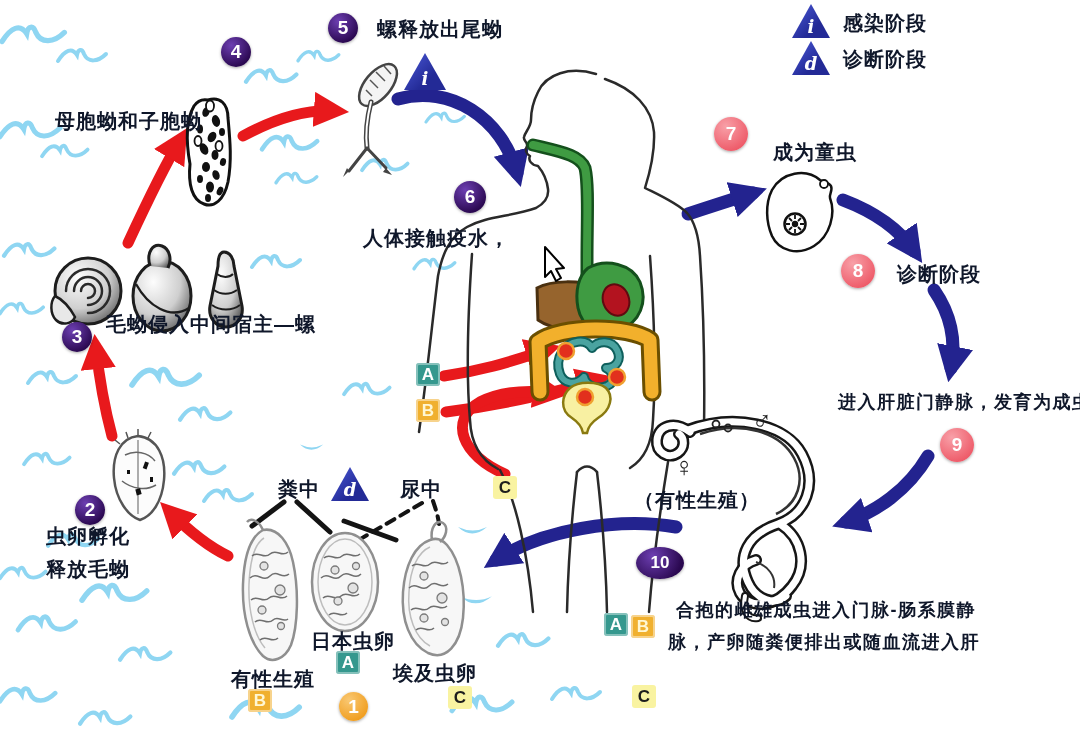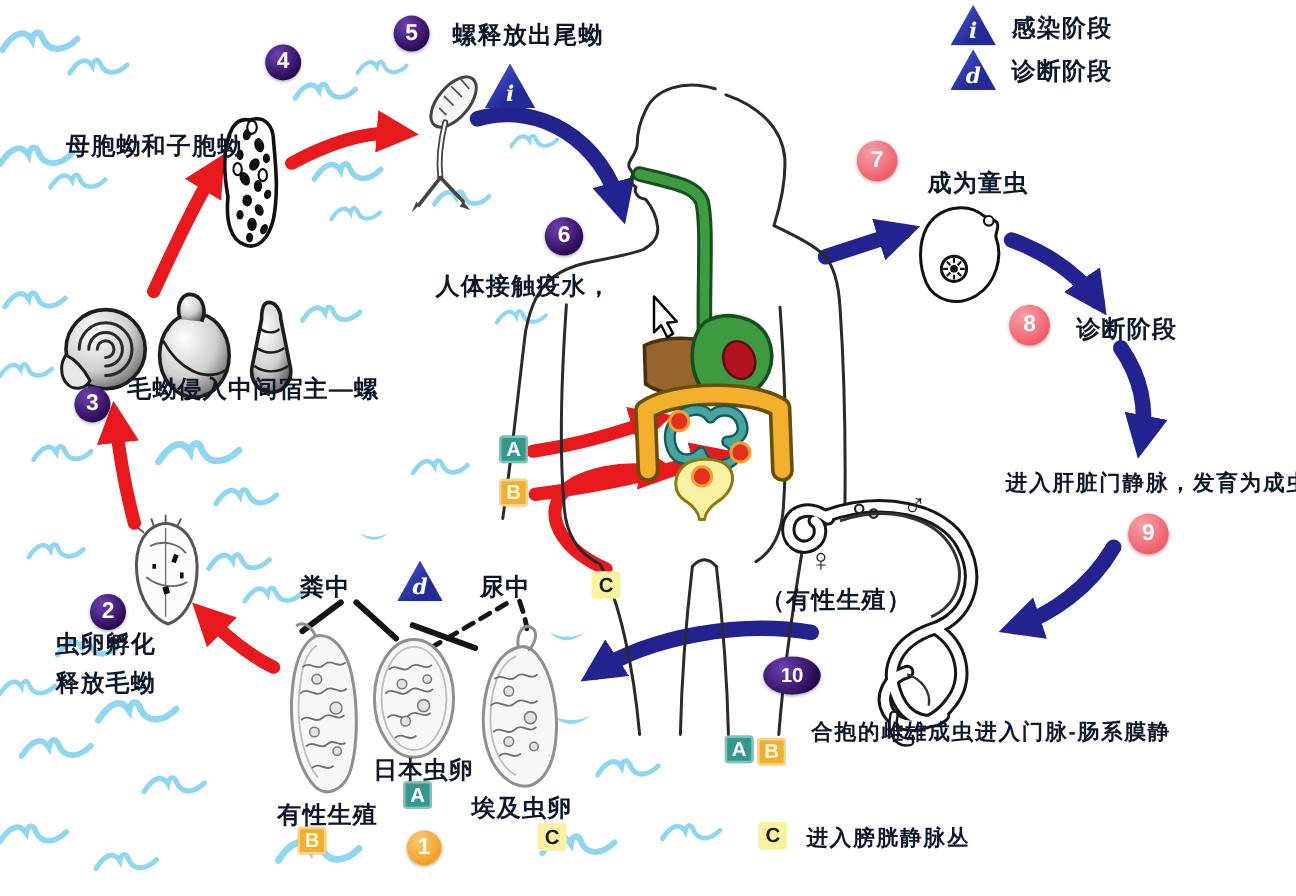--- a/index.html
+++ b/index.html
@@ -357,36 +357,36 @@
 <div class="lbl" style="left:46px;top:523px">虫卵孵化</div>
 <div class="lbl" style="left:46px;top:556px">释放毛蚴</div>
 <div class="lbl" style="left:106px;top:311px">毛蚴侵入中间宿主—螺</div>
 <div class="lbl" style="left:55px;top:108px">母胞蚴和子胞蚴</div>
 <div class="lbl" style="left:377px;top:16px">螺释放出尾蚴</div>
 <div class="lbl" style="left:363px;top:225px">人体接触疫水，</div>
 <div class="lbl" style="left:773px;top:139px">成为童虫</div>
 <div class="lbl" style="left:897px;top:261px">诊断阶段</div>
 <div class="lbl sm" style="left:838px;top:390px">进入肝脏门静脉，发育为成虫</div>
 <div class="lbl sm" style="left:676px;top:598px">合抱的雌雄成虫进入门脉-肠系膜静</div>
+<div class="lbl sm" style="left:668px;top:630px">脉，产卵随粪便排出或随血流进入肝</div>
 
 <div class="sex" style="left:752px;top:405px">♂</div>
 <div class="sex" style="left:674px;top:452px">♀</div>
 <div class="lbl" style="left:634px;top:487px">（有性生殖）</div>
 
-<div class="lbl" style="left:250px;top:476px">粪中</div>
+<div class="lbl" style="left:278px;top:476px">粪中</div>
 <div class="lbl" style="left:400px;top:476px">尿中</div>
 
 <div class="mk mk-a" style="left:416px;top:363px">A</div>
 <div class="mk mk-b" style="left:416px;top:399px">B</div>
 <div class="mk mk-c" style="left:493px;top:476px">C</div>
 
 <div class="mk mk-a" style="left:604px;top:613px">A</div>
 <div class="mk mk-b" style="left:631px;top:615px">B</div>
 <div class="mk mk-c" style="left:632px;top:685px">C</div>
-<div class="lbl sm" style="left:672px;top:686px">进入膀胱静脉丛</div>
 
 <div class="lbl" style="left:231px;top:666px">有性生殖</div>
 <div class="mk mk-b" style="left:248px;top:689px">B</div>
 <div class="lbl" style="left:311px;top:628px">日本虫卵</div>
 <div class="mk mk-a" style="left:336px;top:651px">A</div>
 <div class="lbl" style="left:393px;top:660px">埃及虫卵</div>
 <div class="mk mk-c" style="left:448px;top:686px">C</div>
 
 </div>
 

